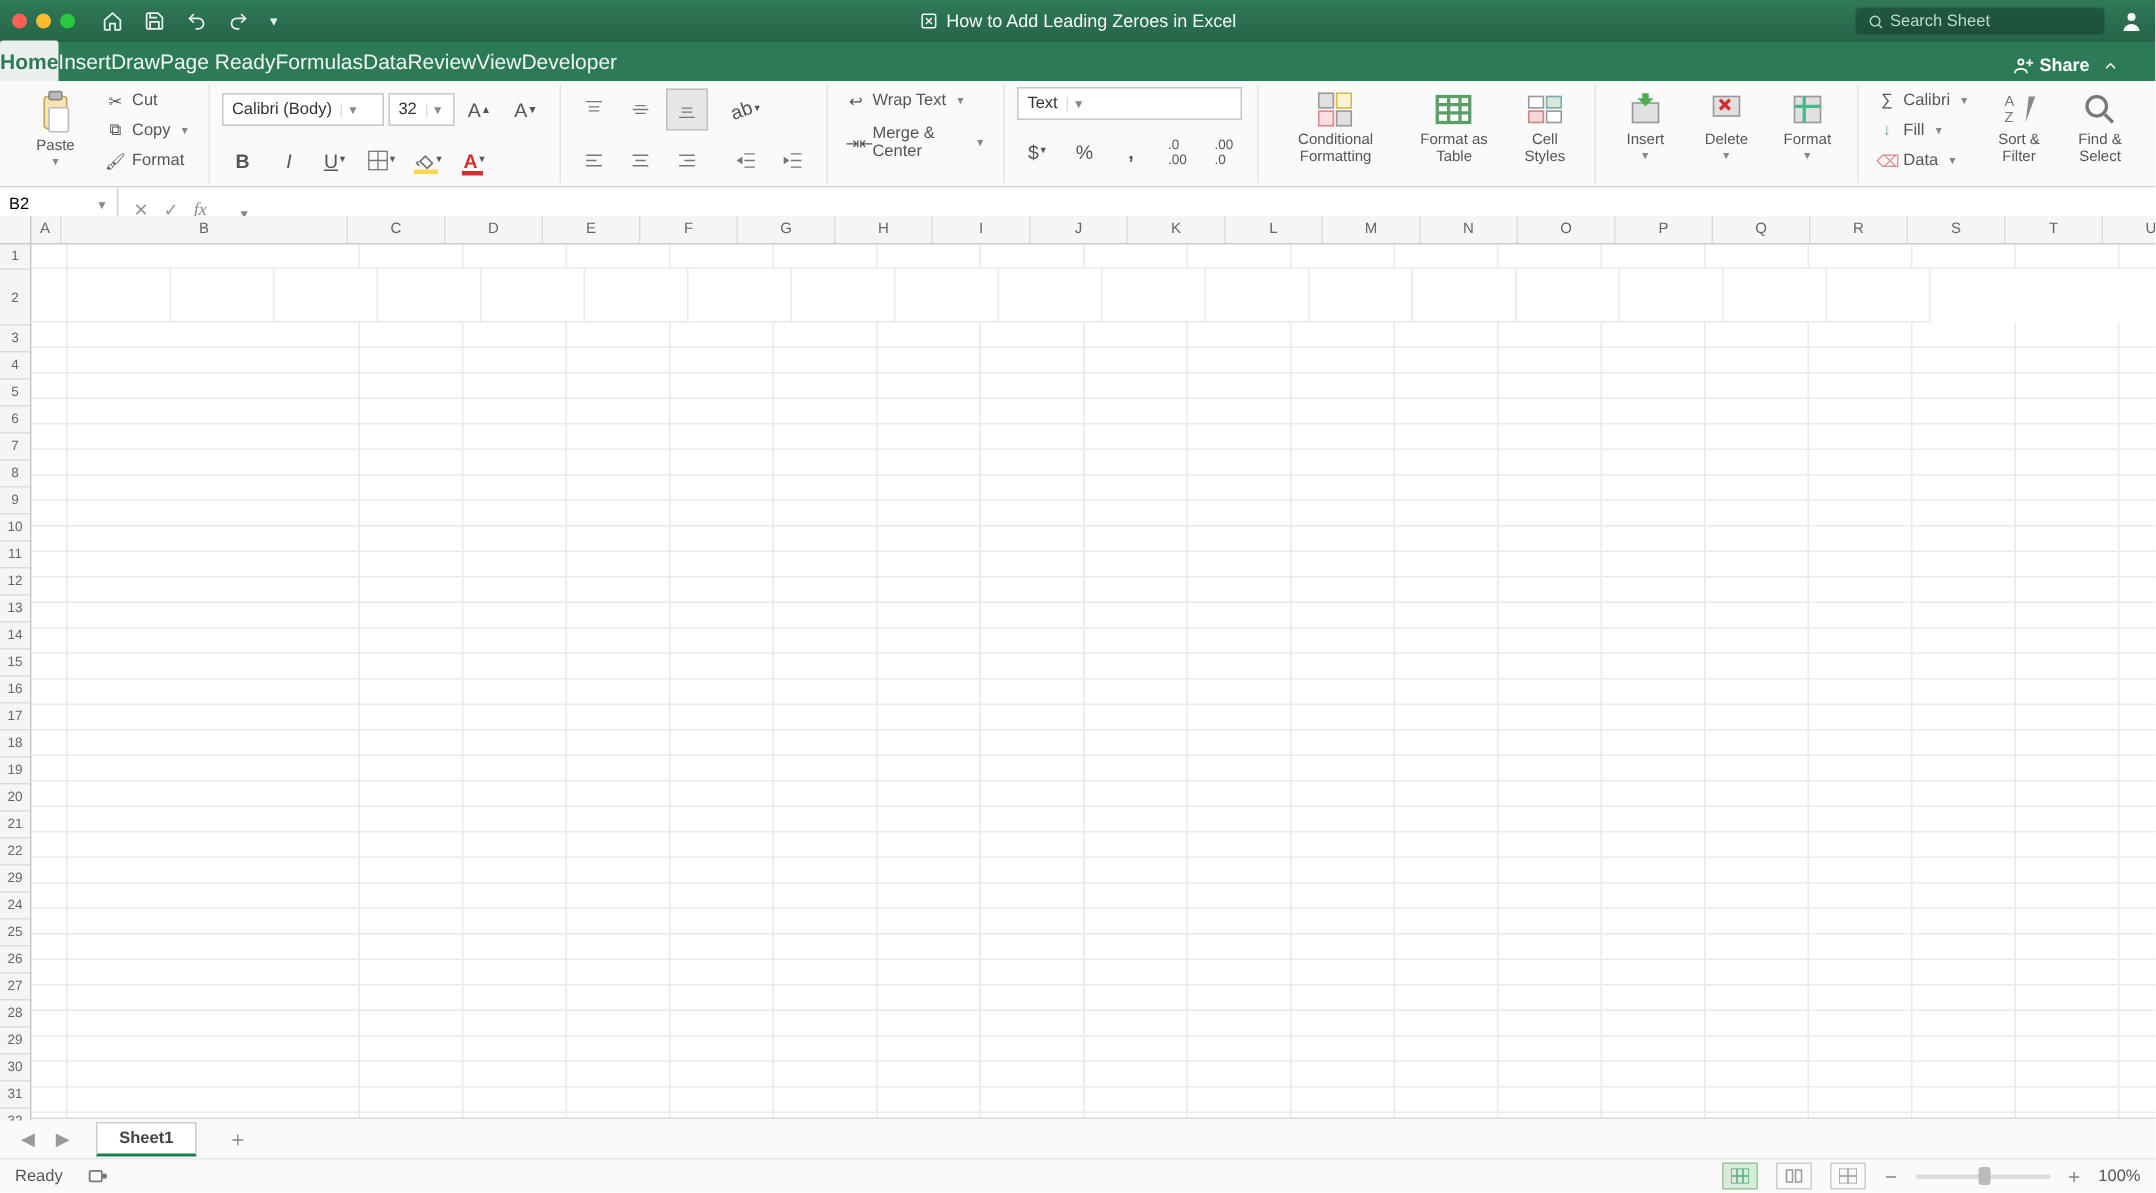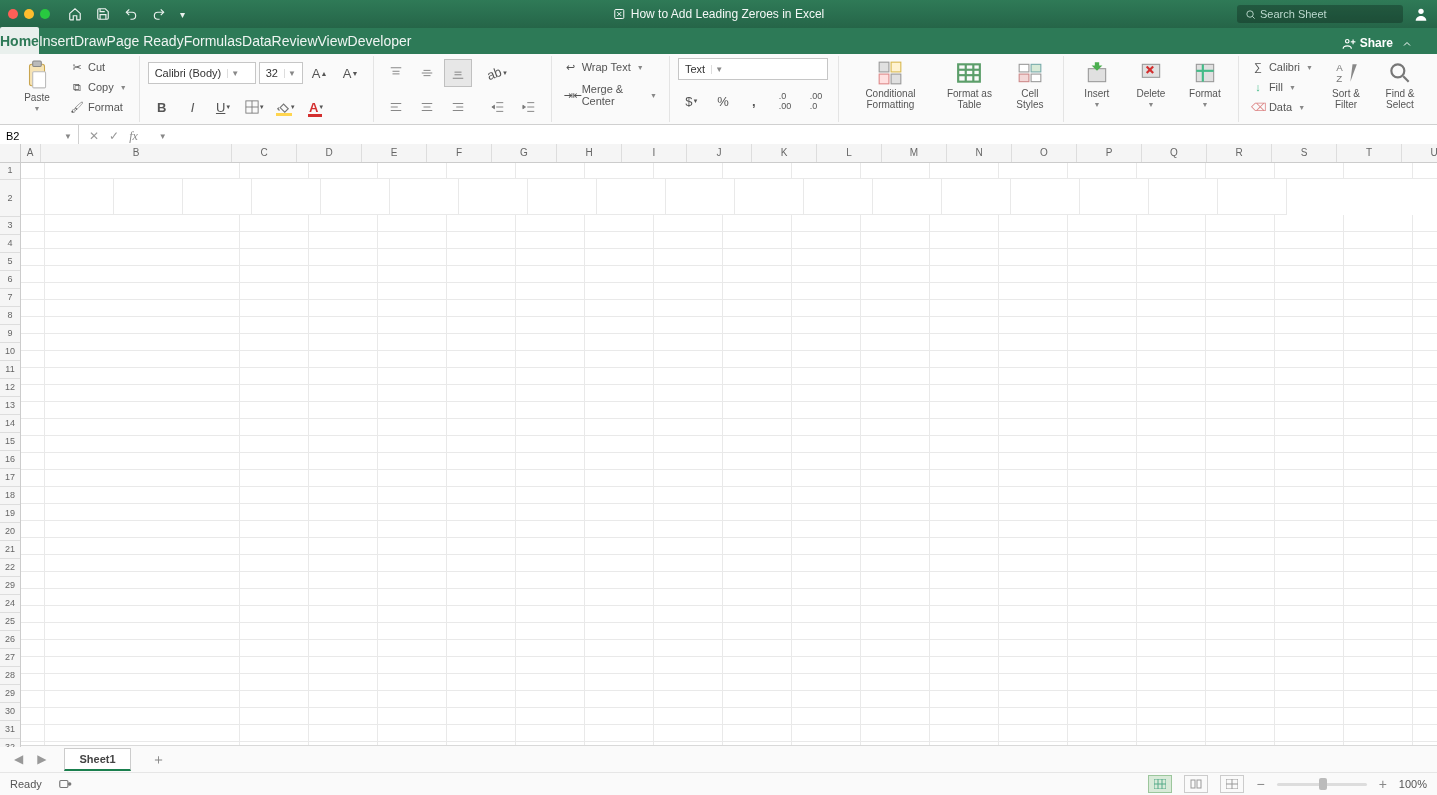--- a/index.html
+++ b/index.html
@@ -28,21 +28,21 @@
   .vcol{display:flex;flex-direction:column;gap:2px;justify-content:center;}
   .sbtn{display:flex;align-items:center;font-size:11px;color:#555;gap:4px;height:18px;padding:0 4px;cursor:pointer;}
   .sbtn .sico{width:14px;text-align:center;}
   .row{display:flex;align-items:center;gap:3px;height:30px;}
   .combo{display:flex;align-items:center;border:1px solid #c6c6c6;background:#fff;height:20px;font-size:11px;}
   .combo .val{padding:0 6px;}
   .combo .dd{width:14px;text-align:center;color:#888;font-size:8px;border-left:1px solid #ddd;}
   .ibtn{width:26px;height:26px;display:flex;align-items:center;justify-content:center;border:1px solid transparent;cursor:pointer;font-size:13px;color:#555;}
   .ibtn.selected{background:#e7e7e7;border-color:#c0c0c0;}
   .ibtn.small9{font-size:9px;}
-  .formula-row{height:22px;border-bottom:1px solid #d0d0d0;display:flex;align-items:center;background:#fff;}
+  .formula-row{height:22px;border-bottom:1px solid #d0d0d0;display:flex;align-items:flex-end;background:#fff;}
   .namebox{width:78px;border-right:1px solid #d0d0d0;height:100%;display:flex;align-items:center;}
   .namebox input{border:none;outline:none;font-size:11px;padding:0 6px;width:50px;}
   .namebox .dd{margin-left:auto;font-size:8px;color:#888;padding-right:6px;}
   .fx-ctrl{display:flex;align-items:center;color:#999;gap:10px;padding:0 10px;}
   .fx-label{font-style:italic;font-family:Georgia,serif;color:#888;margin-right:6px;}
   .formula-input{flex:1;border:none;outline:none;font-size:12px;}
   .formula-dd{width:18px;text-align:center;color:#888;font-size:8px;}
   .sheet-wrap{position:absolute;top:144px;bottom:48px;left:0;right:0;background:#fff;overflow:hidden;}
   .corner{position:absolute;top:0;left:0;width:20px;height:18px;background:#f5f5f5;border-right:1px solid #ccc;border-bottom:1px solid #ccc;z-index:3;}
   .col-headers{position:absolute;top:0;left:20px;right:0;height:18px;display:flex;background:#f5f5f5;border-bottom:1px solid #ccc;z-index:2;}

